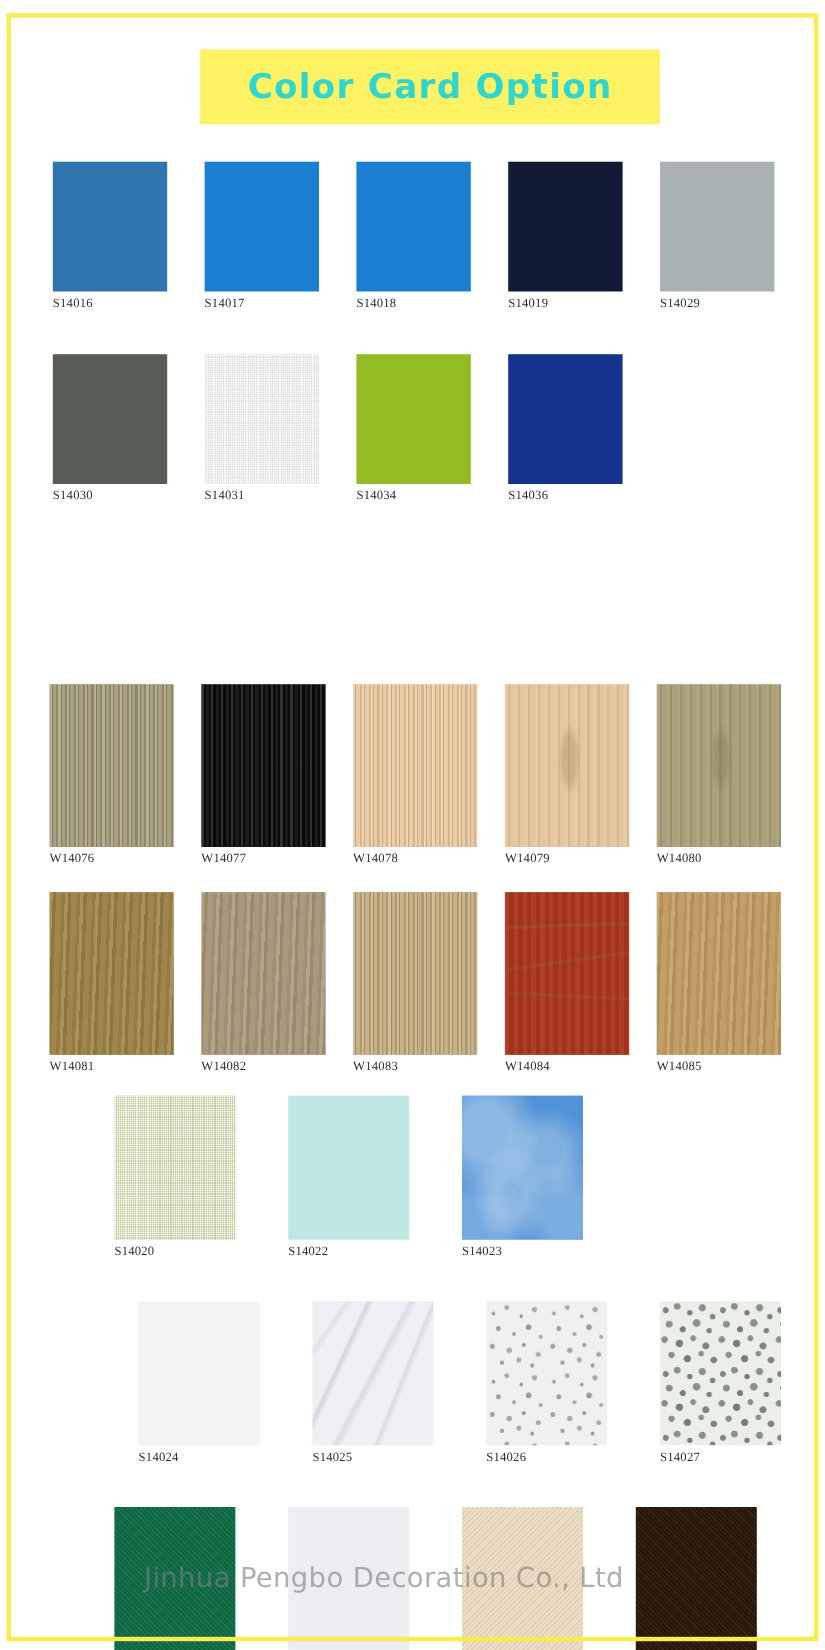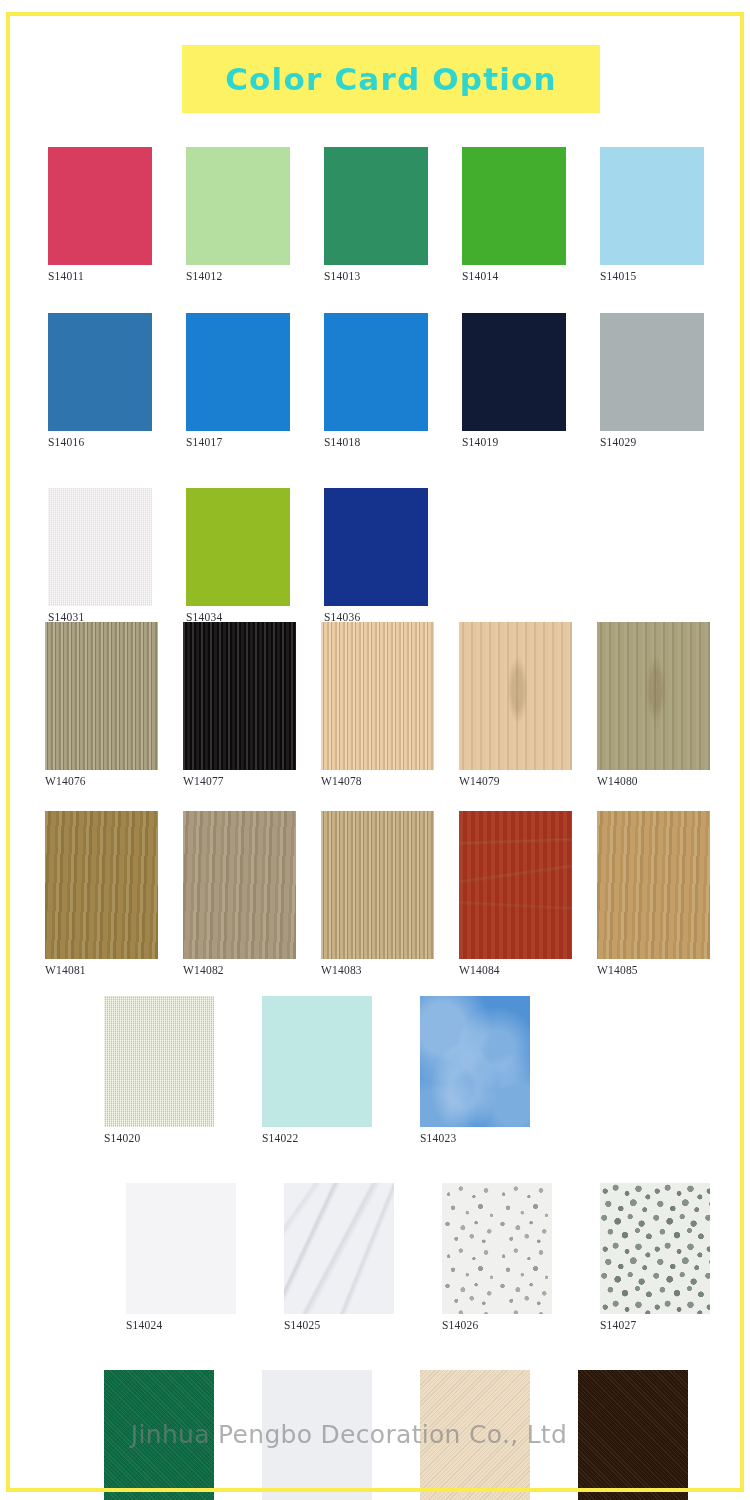--- a/index.html
+++ b/index.html
@@ -218,42 +218,20 @@
 
 <div id="page">
 
   <div id="frame"></div>
 
   <div id="title-banner">
     <span id="title-text">Color Card Option</span>
   </div>
 
   <div class="section sec-solid" style="top:147px; left:48px; width:702px;">
-    <div class="row row5" style="margin-bottom:31px;">
-      <div class="cell">
-        <div class="swatch" style="background:#d83d5f"></div>
-        <div class="label">S14011</div>
-      </div>
-      <div class="cell">
-        <div class="swatch" style="background:#b4dfa0"></div>
-        <div class="label">S14012</div>
-      </div>
-      <div class="cell">
-        <div class="swatch" style="background:#2e8f62"></div>
-        <div class="label">S14013</div>
-      </div>
-      <div class="cell">
-        <div class="swatch" style="background:#43ae2e"></div>
-        <div class="label">S14014</div>
-      </div>
-      <div class="cell">
-        <div class="swatch" style="background:#a4d8ec"></div>
-        <div class="label">S14015</div>
-      </div>
-    </div>
 
     <div class="row row5" style="margin-bottom:40px;">
       <div class="cell">
         <div class="swatch" style="background:#2f74ad"></div>
         <div class="label">S14016</div>
       </div>
       <div class="cell">
         <div class="swatch" style="background:#1a7fd0"></div>
         <div class="label">S14017</div>
       </div>
@@ -266,20 +244,24 @@
         <div class="label">S14019</div>
       </div>
       <div class="cell">
         <div class="swatch" style="background:#a9b1b3"></div>
         <div class="label">S14029</div>
       </div>
     </div>
 
     <div class="row row5">
       <div class="cell">
+        <div class="swatch" style="background:#575c54"></div>
+        <div class="label">S14030</div>
+      </div>
+      <div class="cell">
         <div class="swatch tx-fine" style="background:#f7f4f5"></div>
         <div class="label">S14031</div>
       </div>
       <div class="cell">
         <div class="swatch" style="background:#93bb23"></div>
         <div class="label">S14034</div>
       </div>
       <div class="cell">
         <div class="swatch" style="background:#15338c"></div>
         <div class="label">S14036</div>

